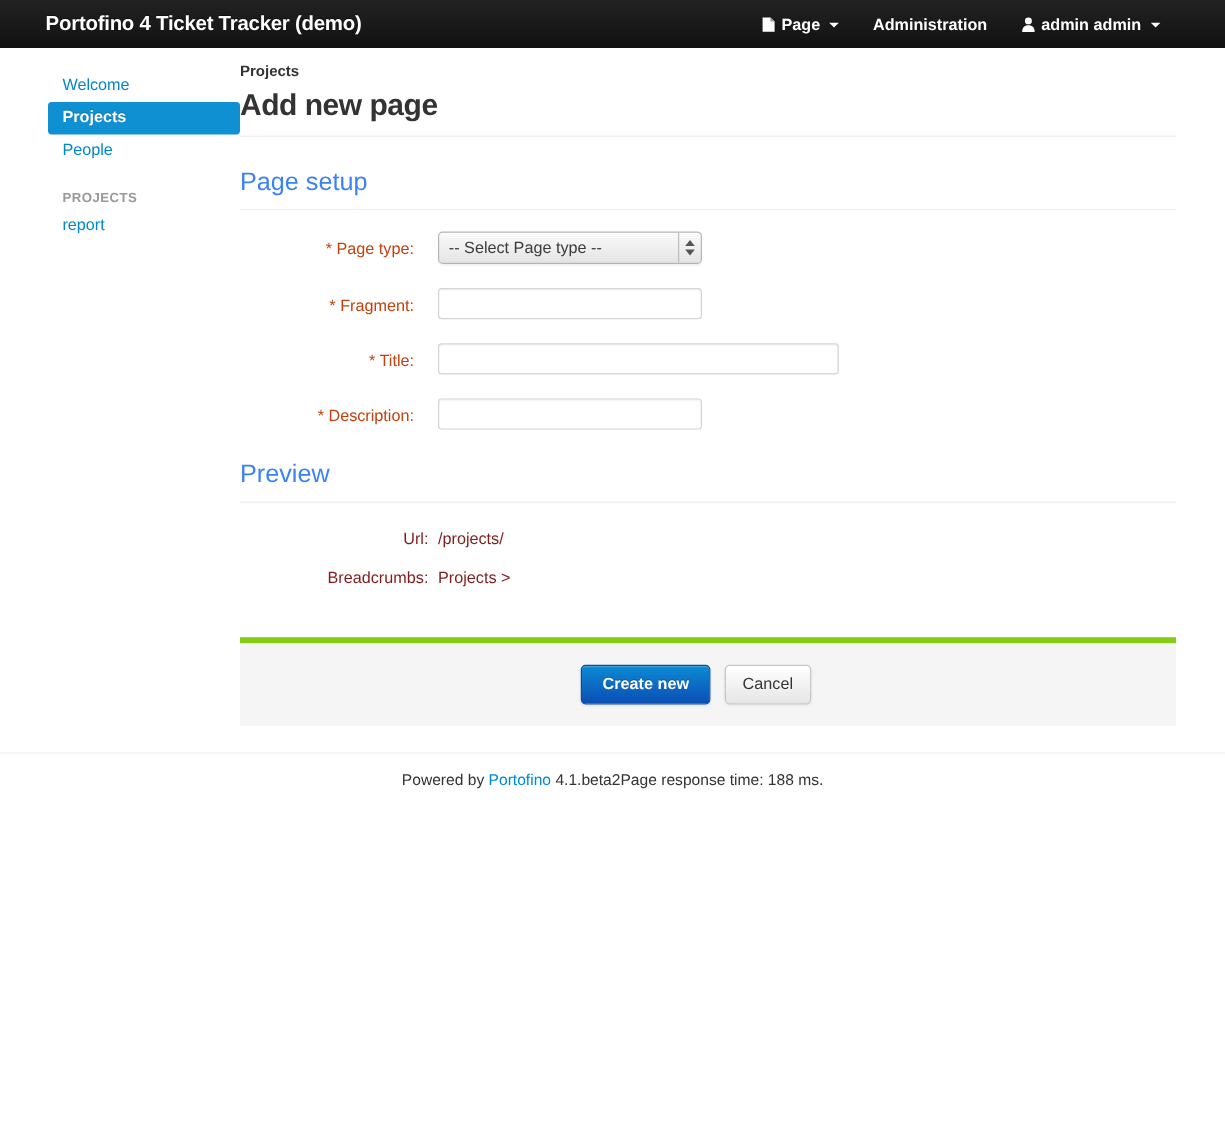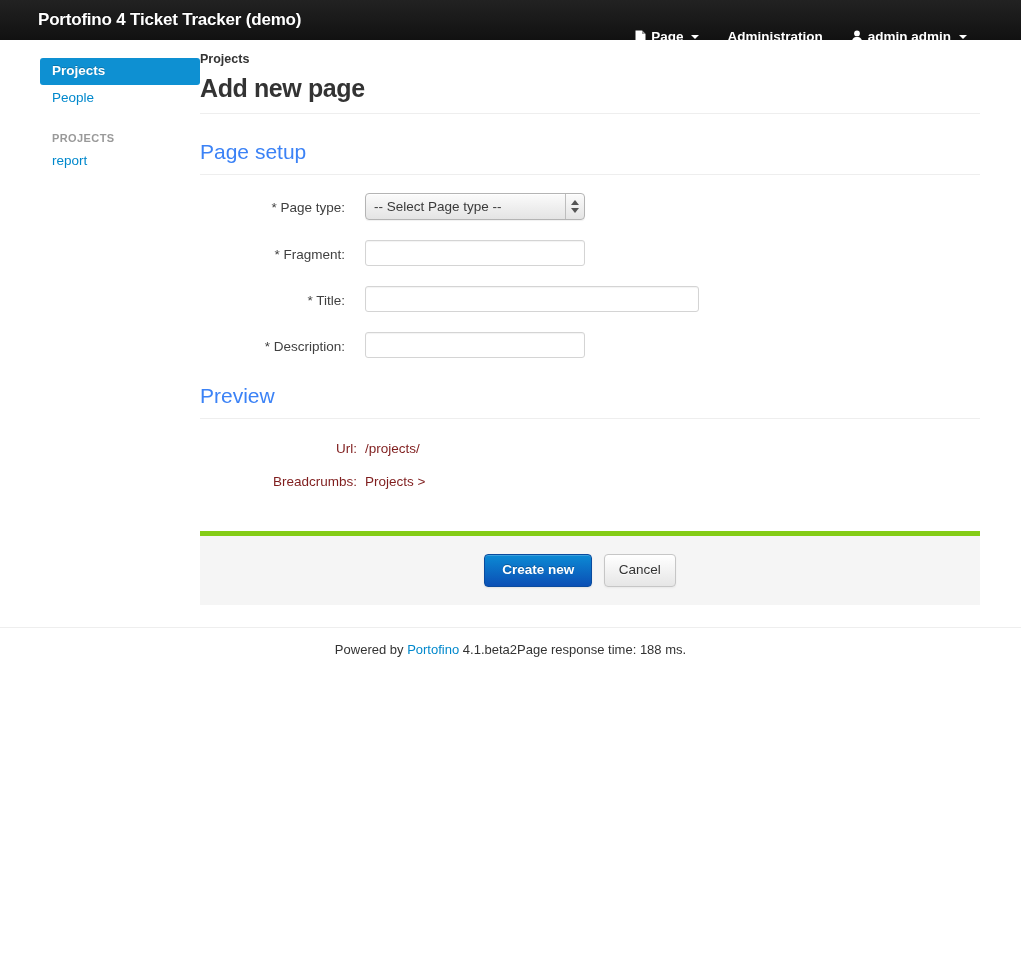--- a/index.html
+++ b/index.html
@@ -29,21 +29,21 @@
     color: #ffffff;
     font-size: 17px;
     font-weight: bold;
     letter-spacing: -0.2px;
     text-shadow: 0 -1px 0 rgba(0,0,0,.4);
     white-space: nowrap;
   }
   .nav-right {
     position: absolute;
     right: 40px;
-    top: 16px;
+    top: 0;
     height: 40px;
     display: flex;
     align-items: center;
   }
   .nav-item {
     display: flex;
     align-items: center;
     gap: 5px;
     color: #ffffff;
     font-size: 13.5px;
@@ -150,21 +150,21 @@
     align-items: flex-start;
     margin-bottom: 20px;
   }
   .form-row .label {
     width: 165px;
     flex: 0 0 165px;
     text-align: right;
     padding-right: 20px;
     padding-top: 5px;
     font-size: 13.5px;
-    color: #404040;
+    color: #c2410c;
     line-height: 20px;
   }
   .form-row .field { flex: 1 1 auto; }
 
   input.text {
     height: 26px;
     width: 220px;
     padding: 4px 6px;
     font-size: 13px;
     font-family: "Liberation Sans", sans-serif;
@@ -354,20 +354,23 @@
     </a>
 
   </div>
 </div>
 
 <div class="page">
   <div class="container">
 
     <div class="sidebar">
       <ul class="nav-list">
+        <li>
+          <a href="#">Welcome</a>
+        </li>
         <li class="active">
           <a href="#">Projects</a>
         </li>
         <li>
           <a href="#">People</a>
         </li>
       </ul>
 
       <div class="nav-header">PROJECTS</div>
 

